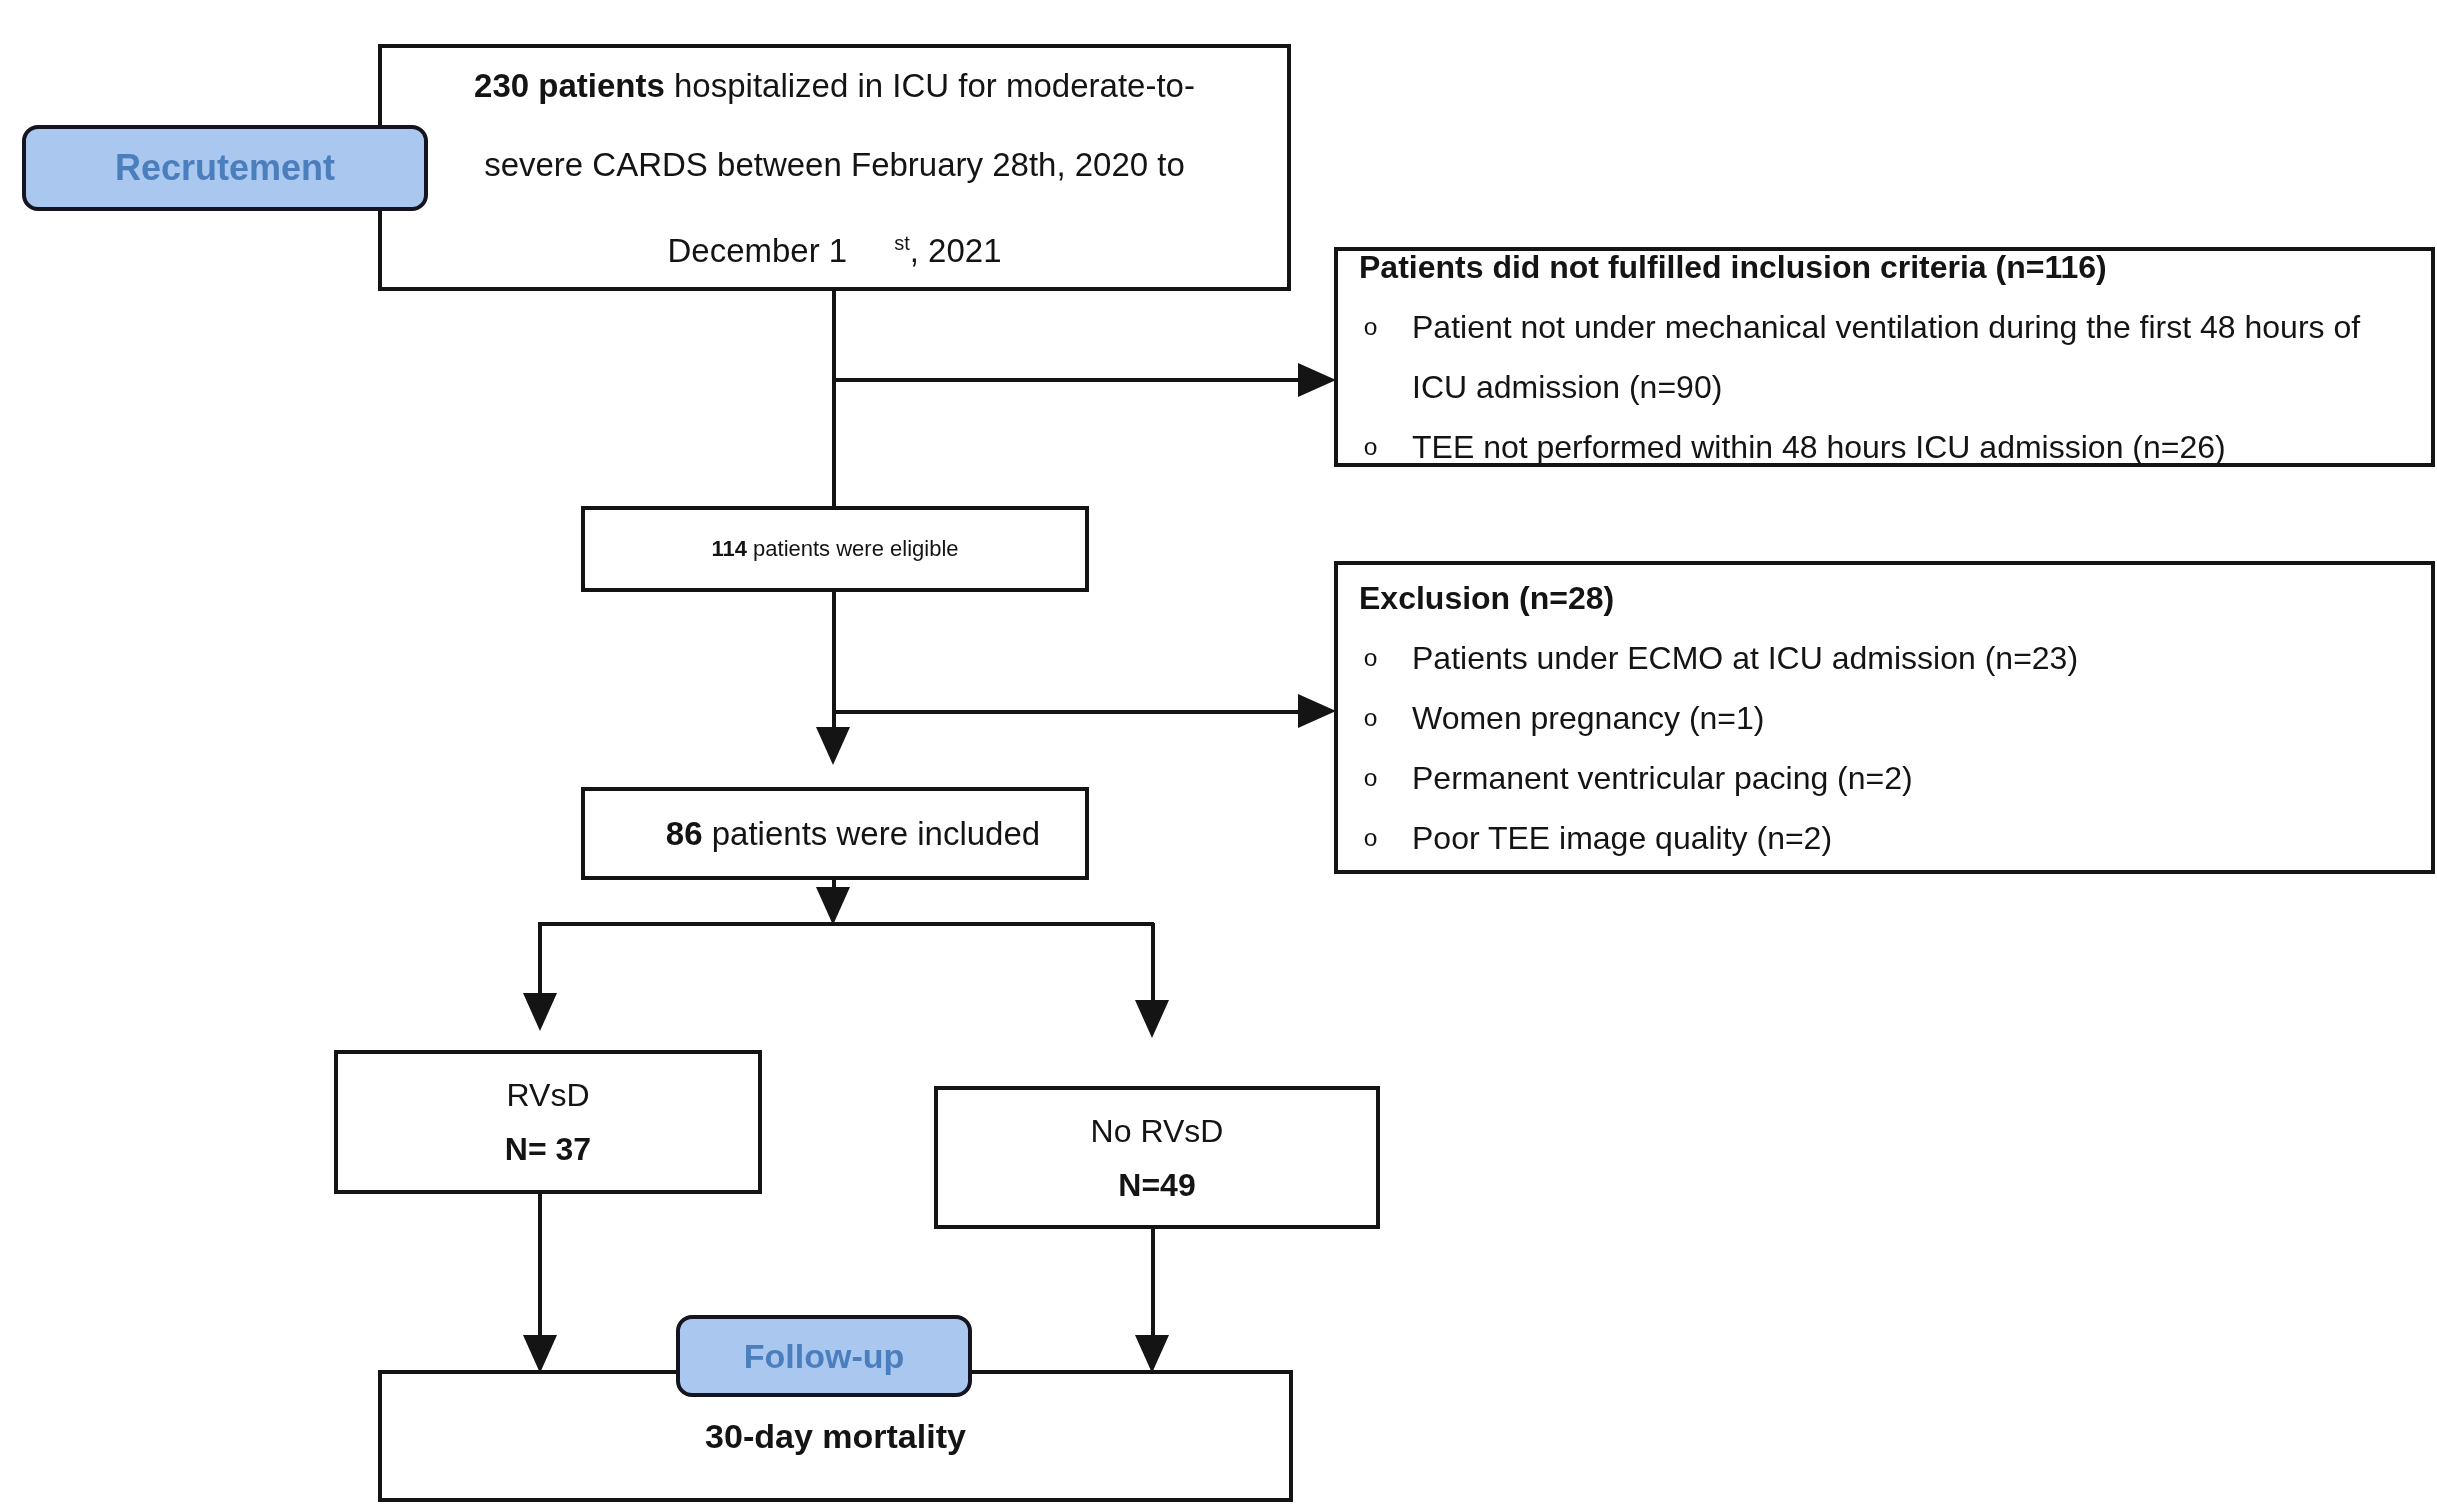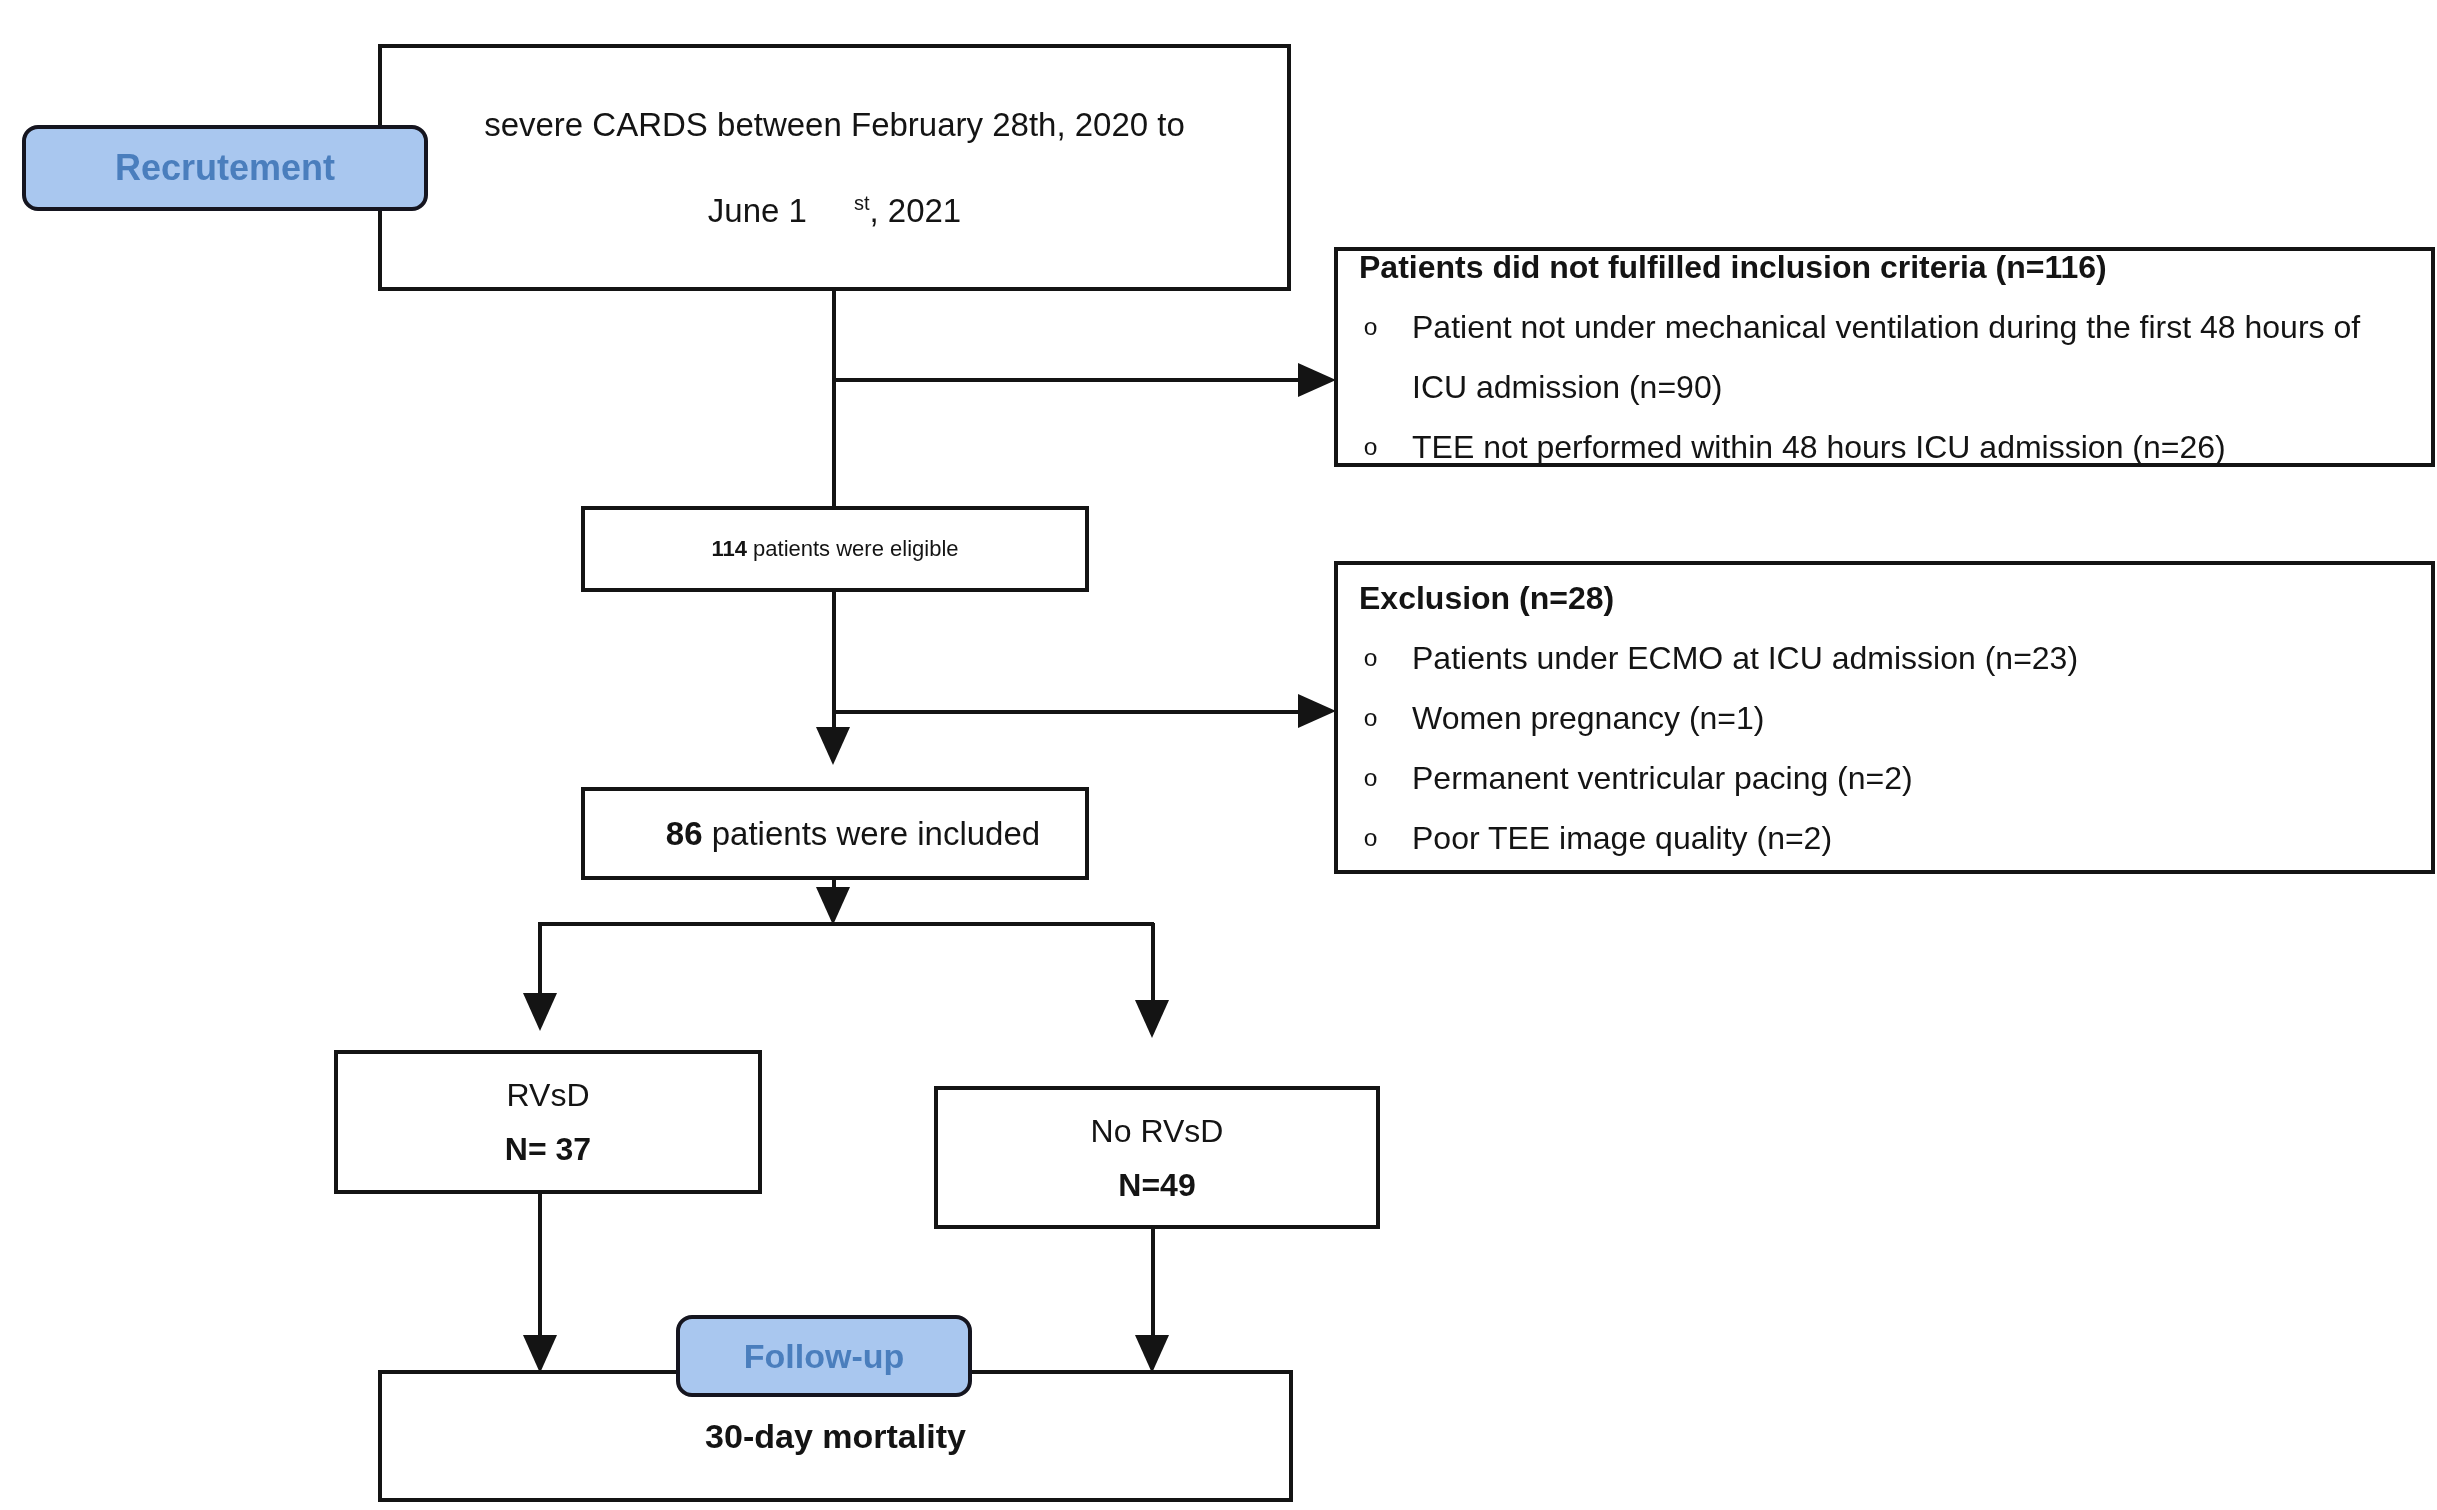--- a/index.html
+++ b/index.html
@@ -89,22 +89,23 @@
   <div class="vline" style="left:1151px;top:923px;height:81px;"></div>
   <div class="arrow-down" style="left:1135px;top:1000px;"></div>
 
   <div class="vline" style="left:538px;top:1172px;height:167px;"></div>
   <div class="arrow-down" style="left:523px;top:1335px;"></div>
 
   <div class="vline" style="left:1151px;top:1179px;height:160px;"></div>
   <div class="arrow-down" style="left:1135px;top:1335px;"></div>
 
   <div class="box center" id="recruited-box">
+    <span class="line"><b>230 patients</b><span> hospitalized in ICU for moderate-to-</span></span>
     <span class="line">severe CARDS between February 28th, 2020 to</span>
-    <span class="line"><span>June 1</span><sup>st</sup><span>, 2021</span></span>
+    <span class="line"><span>December 1</span><sup>st</sup><span>, 2021</span></span>
   </div>
 
   <div class="stage-label" id="recruitment-label">
     <span>Recrutement</span>
   </div>
 
   <div class="box side-box" id="not-fulfilled-box">
     <div class="side-title">Patients did not fulfilled inclusion criteria (n=116)</div>
     <div class="bullet">
       <span class="marker">o</span>

